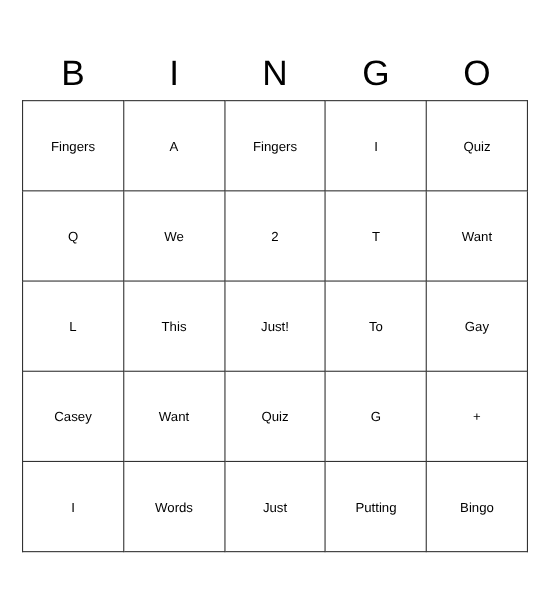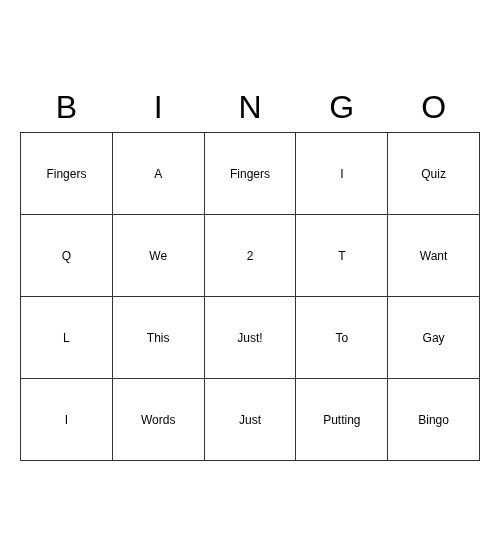--- a/index.html
+++ b/index.html
@@ -73,20 +73,27 @@
         <td>Want</td>
       </tr>
       <tr>
         <td>L</td>
         <td>This</td>
         <td>Just!</td>
         <td>To</td>
         <td>Gay</td>
       </tr>
       <tr>
+        <td>Casey</td>
+        <td>Want</td>
+        <td>Quiz</td>
+        <td>G</td>
+        <td>+</td>
+      </tr>
+      <tr>
         <td>I</td>
         <td>Words</td>
         <td>Just</td>
         <td>Putting</td>
         <td>Bingo</td>
       </tr>
     </tbody>
 </table>
 
 </body></html>

